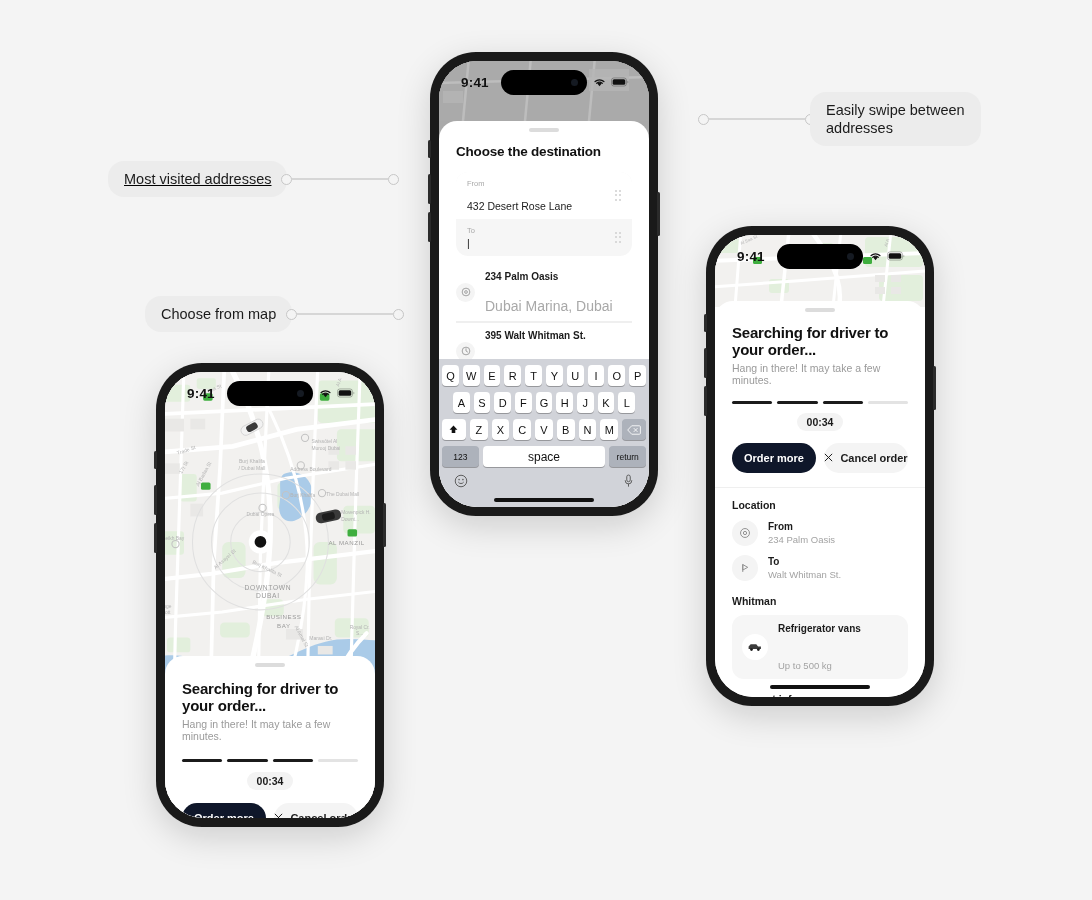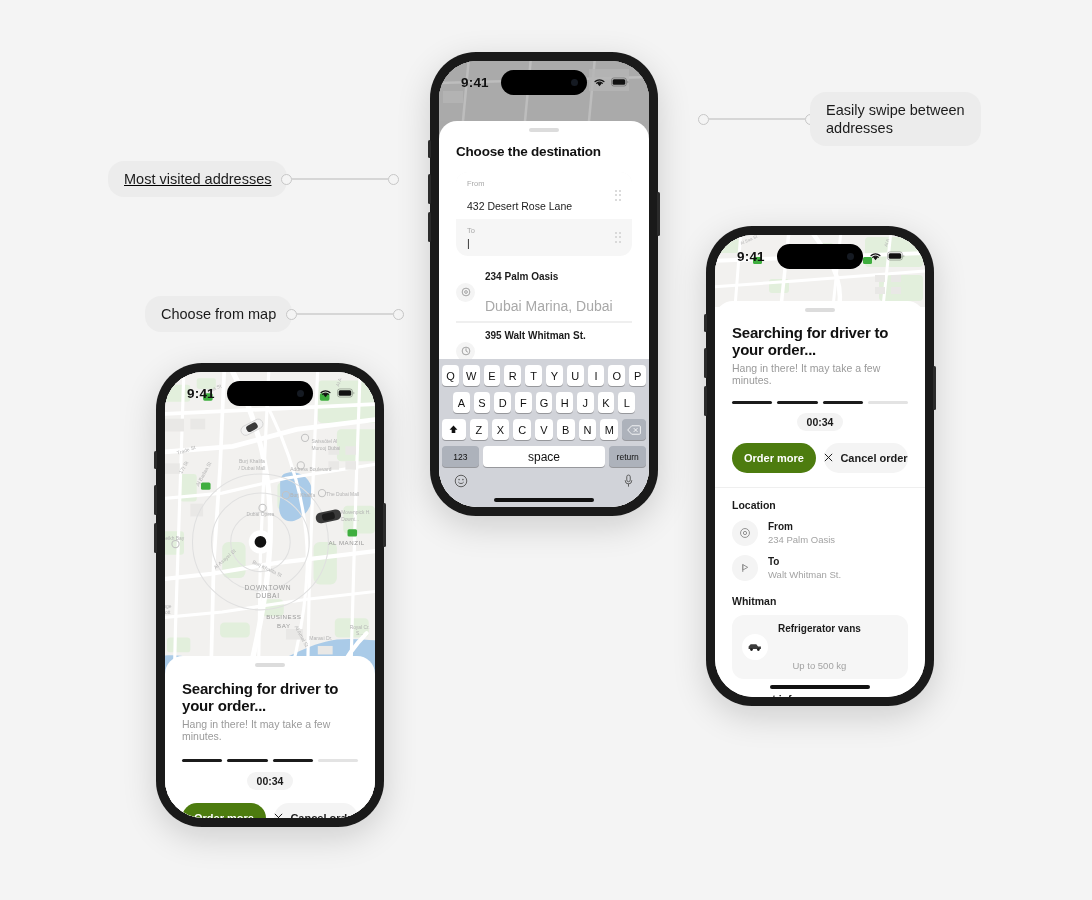--- a/index.html
+++ b/index.html
@@ -83,21 +83,21 @@
     padding: 3px 10px; font-size: 10.5px; color: #1b1b1b; font-weight: bold;
     width: fit-content;
   }
 
   .btn-row { display: flex; gap: 8px; }
   .btn {
     flex: 1; border-radius: 20px; height: 30px;
     display: flex; align-items: center; justify-content: center; gap: 7px;
     font-size: 11px; font-weight: bold; cursor: pointer;
   }
-  .btn-dark { background: #4d7c0f; color: #fff; }
+  .btn-dark { background: #0f172a; color: #fff; }
   .btn-light { background: #f4f4f4; color: #1b1b1b; }
 
   
   .sec-title { font-size: 10.5px; font-weight: bold; color: #1b1b1b; }
   .loc-row { display: flex; align-items: center; gap: 10px; }
   .loc-ic {
     width: 26px; height: 26px; border-radius: 50%; background: #f4f4f4;
     display: flex; align-items: center; justify-content: center; flex: none;
   }
   .loc-lab { font-size: 10px; font-weight: bold; color: #1b1b1b; }
@@ -703,21 +703,21 @@
                 <path d="M4.4 2.6 V11.6 M4.4 3 L10.2 6.2 L4.4 9.4 Z" fill="none" stroke="#8d8d8d" stroke-width="1.1" stroke-linejoin="round"></path>
               </svg>
             </span>
             <span>
               <span class="loc-lab" style="display:block;">To</span>
               <span class="loc-val" style="display:block;">Walt Whitman St.</span>
             </span>
           </div>
 
           <div class="sec-title" style="margin-top:14px;">Whitman</div>
-          <div class="card-row" style="margin-top:8px;text-align:center;">
+          <div class="card-row" style="margin-top:8px;">
             <span class="card-ic">
               <svg width="16" height="12" viewBox="0 0 20 14">
                 <path d="M2 9.4 H17.4 V6.4 L13.8 6.4 L11.6 3.6 H4.6 L2 6.4 Z" fill="#3c3c3c"></path>
                 <circle cx="5.6" cy="10.2" r="1.7" fill="#1c1c1c"></circle>
                 <circle cx="14.2" cy="10.2" r="1.7" fill="#1c1c1c"></circle>
               </svg>
             </span>
             <span>
               <span class="loc-lab" style="display:block;">Refrigerator vans</span>
               <span class="loc-val" style="display:block;margin-top:26px;">Up to 500 kg</span>

